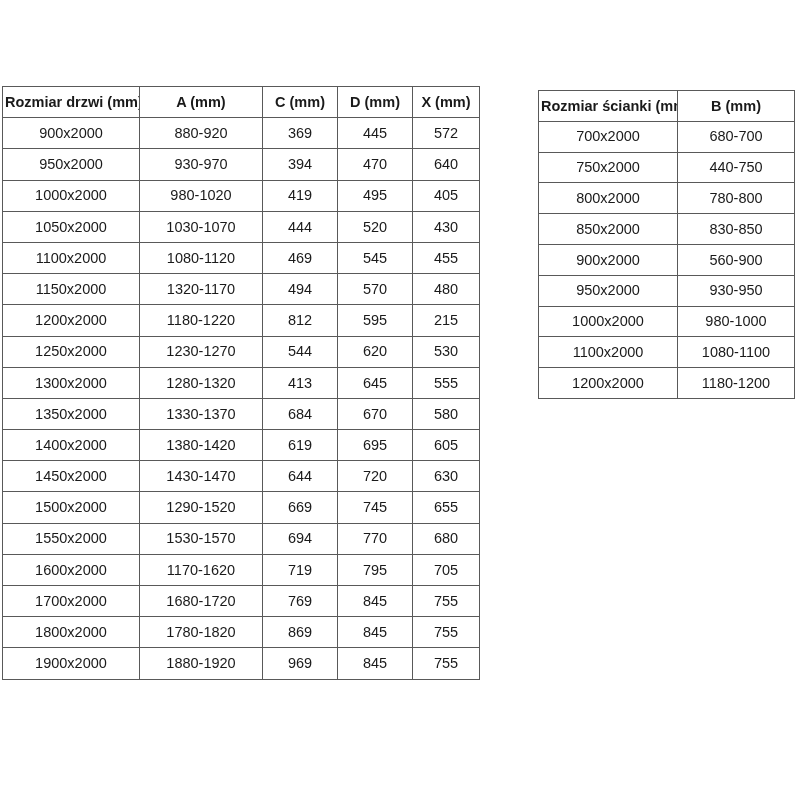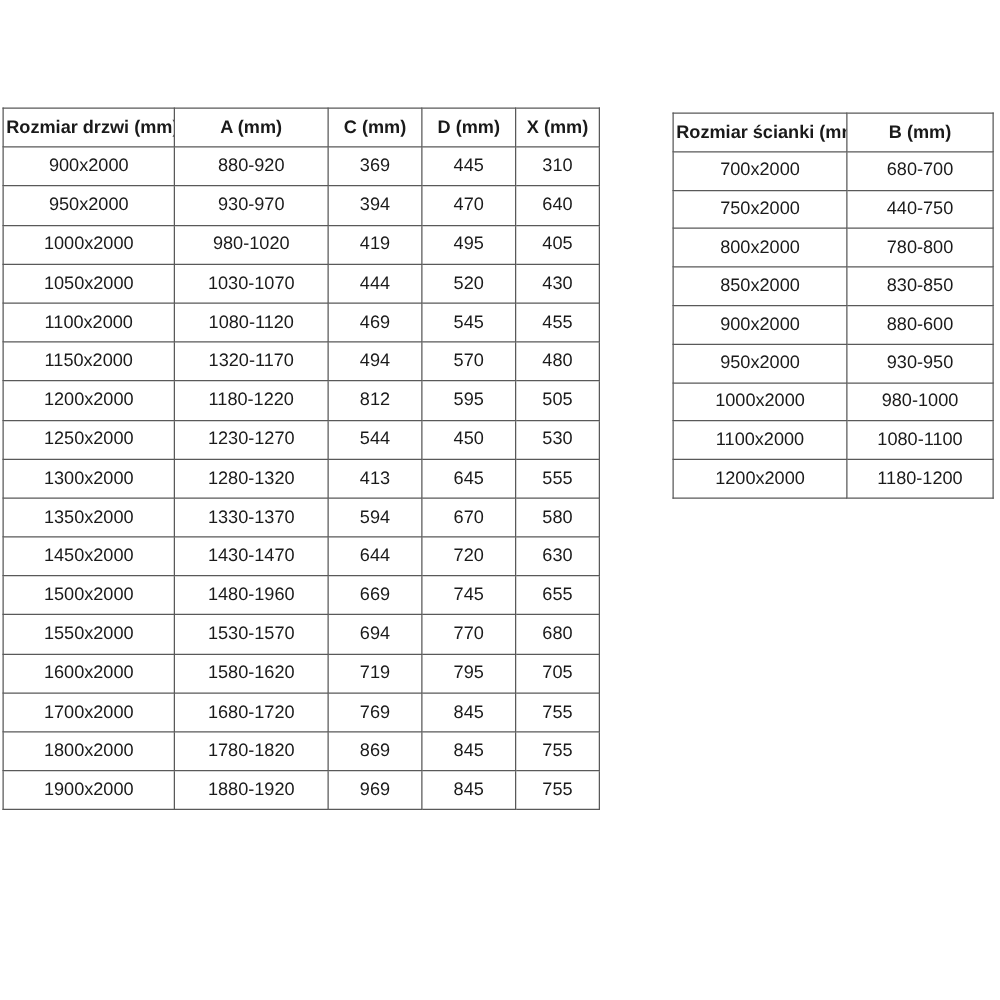--- a/index.html
+++ b/index.html
@@ -77,21 +77,21 @@
           <th>D (mm)</th>
           <th>X (mm)</th>
         </tr>
       </thead>
       <tbody>
         <tr>
           <td>900x2000</td>
           <td>880-920</td>
           <td>369</td>
           <td>445</td>
-          <td>310</td>
+          <td>572</td>
         </tr>
         <tr>
           <td>950x2000</td>
           <td>930-970</td>
           <td>394</td>
           <td>470</td>
           <td>640</td>
         </tr>
         <tr>
           <td>1000x2000</td>
@@ -119,67 +119,74 @@
           <td>1320-1170</td>
           <td>494</td>
           <td>570</td>
           <td>480</td>
         </tr>
         <tr>
           <td>1200x2000</td>
           <td>1180-1220</td>
           <td>812</td>
           <td>595</td>
-          <td>505</td>
+          <td>215</td>
         </tr>
         <tr>
           <td>1250x2000</td>
           <td>1230-1270</td>
           <td>544</td>
-          <td>450</td>
+          <td>620</td>
           <td>530</td>
         </tr>
         <tr>
           <td>1300x2000</td>
           <td>1280-1320</td>
           <td>413</td>
           <td>645</td>
           <td>555</td>
         </tr>
         <tr>
           <td>1350x2000</td>
           <td>1330-1370</td>
-          <td>594</td>
+          <td>684</td>
           <td>670</td>
           <td>580</td>
+        </tr>
+        <tr>
+          <td>1400x2000</td>
+          <td>1380-1420</td>
+          <td>619</td>
+          <td>695</td>
+          <td>605</td>
         </tr>
         <tr>
           <td>1450x2000</td>
           <td>1430-1470</td>
           <td>644</td>
           <td>720</td>
           <td>630</td>
         </tr>
         <tr>
           <td>1500x2000</td>
-          <td>1480-1960</td>
+          <td>1290-1520</td>
           <td>669</td>
           <td>745</td>
           <td>655</td>
         </tr>
         <tr>
           <td>1550x2000</td>
           <td>1530-1570</td>
           <td>694</td>
           <td>770</td>
           <td>680</td>
         </tr>
         <tr>
           <td>1600x2000</td>
-          <td>1580-1620</td>
+          <td>1170-1620</td>
           <td>719</td>
           <td>795</td>
           <td>705</td>
         </tr>
         <tr>
           <td>1700x2000</td>
           <td>1680-1720</td>
           <td>769</td>
           <td>845</td>
           <td>755</td>
@@ -224,21 +231,21 @@
         <tr>
           <td>800x2000</td>
           <td>780-800</td>
         </tr>
         <tr>
           <td>850x2000</td>
           <td>830-850</td>
         </tr>
         <tr>
           <td>900x2000</td>
-          <td>880-600</td>
+          <td>560-900</td>
         </tr>
         <tr>
           <td>950x2000</td>
           <td>930-950</td>
         </tr>
         <tr>
           <td>1000x2000</td>
           <td>980-1000</td>
         </tr>
         <tr>

